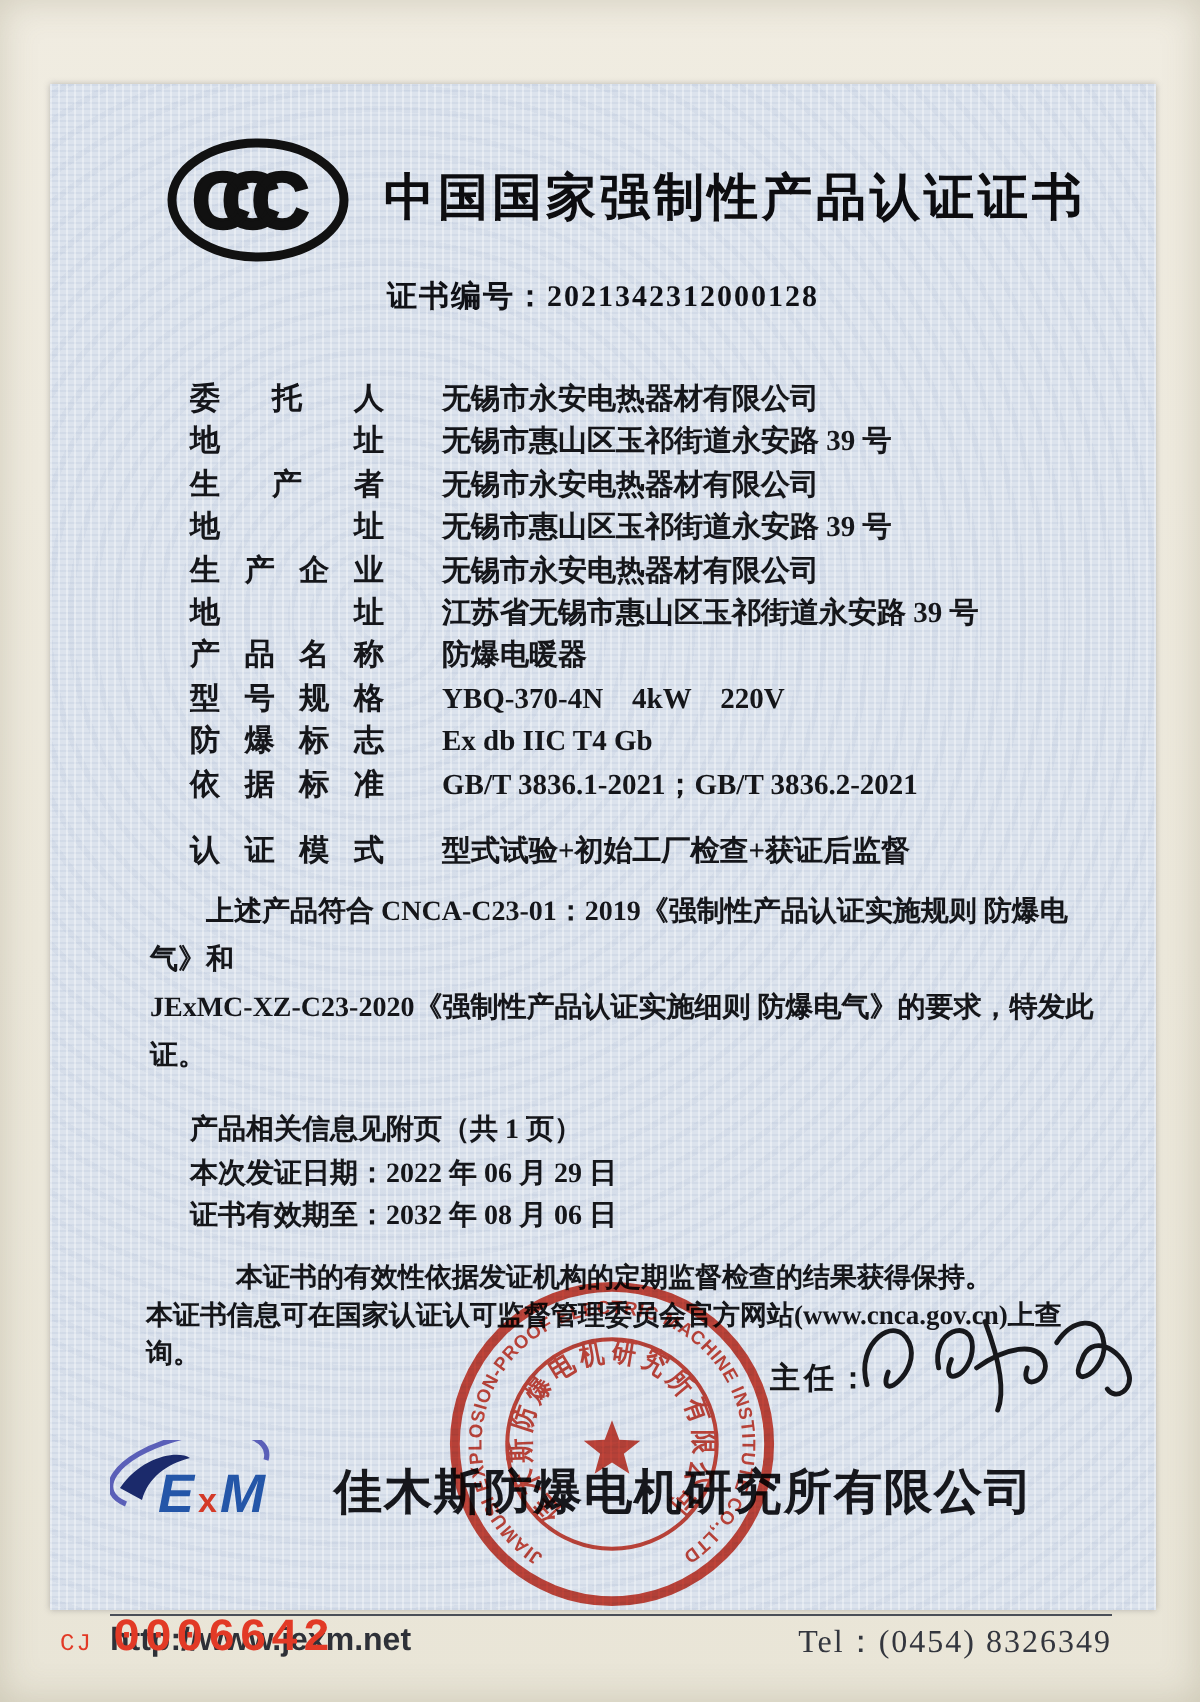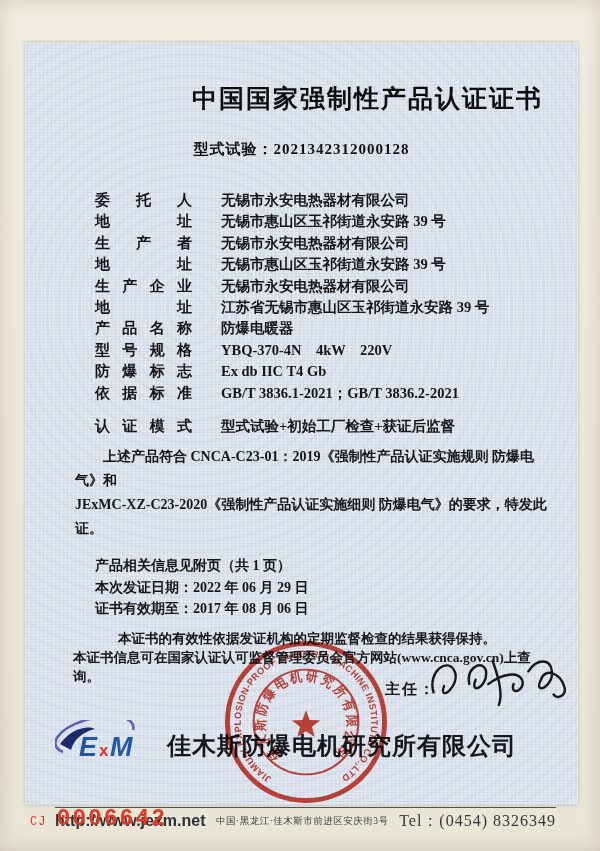--- a/index.html
+++ b/index.html
@@ -82,24 +82,30 @@
   .serial-number{font-size:23px;font-weight:700;line-height:23px;letter-spacing:2px;}
 </style>
 </head>
 <body>
 
 <div class="photo">
 
   <div class="cert">
 
     <div class="header">
+      <div class="ccc-logo">
+        <svg width="92" height="64" viewBox="0 0 92 64">
+          <ellipse cx="46" cy="32" rx="43" ry="28.5" fill="none" stroke="#111" stroke-width="4.5"></ellipse>
+          <text x="13" y="46" font-family="Liberation Sans, sans-serif" font-size="40" font-weight="900" letter-spacing="-14" fill="#111" stroke="#111" stroke-width="1.5">CCC</text>
+        </svg>
+      </div>
       <div class="title">中国国家强制性产品认证证书</div>
     </div>
 
-    <div class="certno"><span>型式试验：</span><span>2021342312000128</span></div>
+    <div class="certno"><span>证书编号：</span><span>2021342312000128</span></div>
 
     <div class="fields">
       <div class="frow">
           <span class="flabel">委托人</span>
           <span class="fvalue">无锡市永安电热器材有限公司</span>
         </div>
       <div class="frow">
           <span class="flabel">地址</span>
           <span class="fvalue">无锡市惠山区玉祁街道永安路 39 号</span>
         </div>
@@ -142,21 +148,21 @@
     </div>
 
     <div class="statement">
       <span>上述产品符合 CNCA-C23-01：2019《强制性产品认证实施规则 防爆电气》和</span><br>
       <span>JExMC-XZ-C23-2020《强制性产品认证实施细则 防爆电气》的要求，特发此证。</span>
     </div>
 
     <div class="infolines">
       <div>产品相关信息见附页（共 1 页）</div>
       <div>本次发证日期：2022 年 06 月 29 日</div>
-      <div>证书有效期至：2017 年 08 月 06 日</div>
+      <div>证书有效期至：2032 年 08 月 06 日</div>
     </div>
 
     <div class="notes">
       <div class="note1">本证书的有效性依据发证机构的定期监督检查的结果获得保持。</div>
       <div class="note2">本证书信息可在国家认证认可监督管理委员会官方网站(www.cnca.gov.cn)上查询。</div>
     </div>
 
     <div class="director">主任：</div>
     <div class="signature">
       <svg width="158" height="74" viewBox="0 0 150 70" fill="none" stroke="#17181c" stroke-width="2.3" stroke-linecap="round">
@@ -178,21 +184,20 @@
           <text x="55" y="36" font-family="Liberation Sans, sans-serif" font-style="italic" font-weight="900" font-size="27" fill="#2456a8">M</text>
         </svg>
       </div>
       <div class="issuer-name">佳木斯防爆电机研究所有限公司</div>
     </div>
 
     <div class="rule"></div>
 
     <div class="footer-row">
       <span class="website">http://www.jexm.net</span>
-      <span class="issuer-addr">中国·黑龙江·佳木斯市前进区安庆街3号</span>
       <span class="tel">Tel：(0454) 8326349</span>
     </div>
 
     <div class="stamp">
       <svg width="168" height="168" viewBox="0 0 170 170">
         <circle cx="85" cy="85" r="79.5" fill="none" stroke="#cf392b" stroke-width="5"></circle>
         <circle cx="85" cy="85" r="53" fill="none" stroke="#cf392b" stroke-width="2"></circle>
         <defs>
           <path id="arcEn" d="M52 142.2 A66 66 0 1 1 118 142.2" fill="none"></path>
           <path id="arcZh" d="M64 121.4 A42 42 0 1 1 106 121.4" fill="none"></path>

